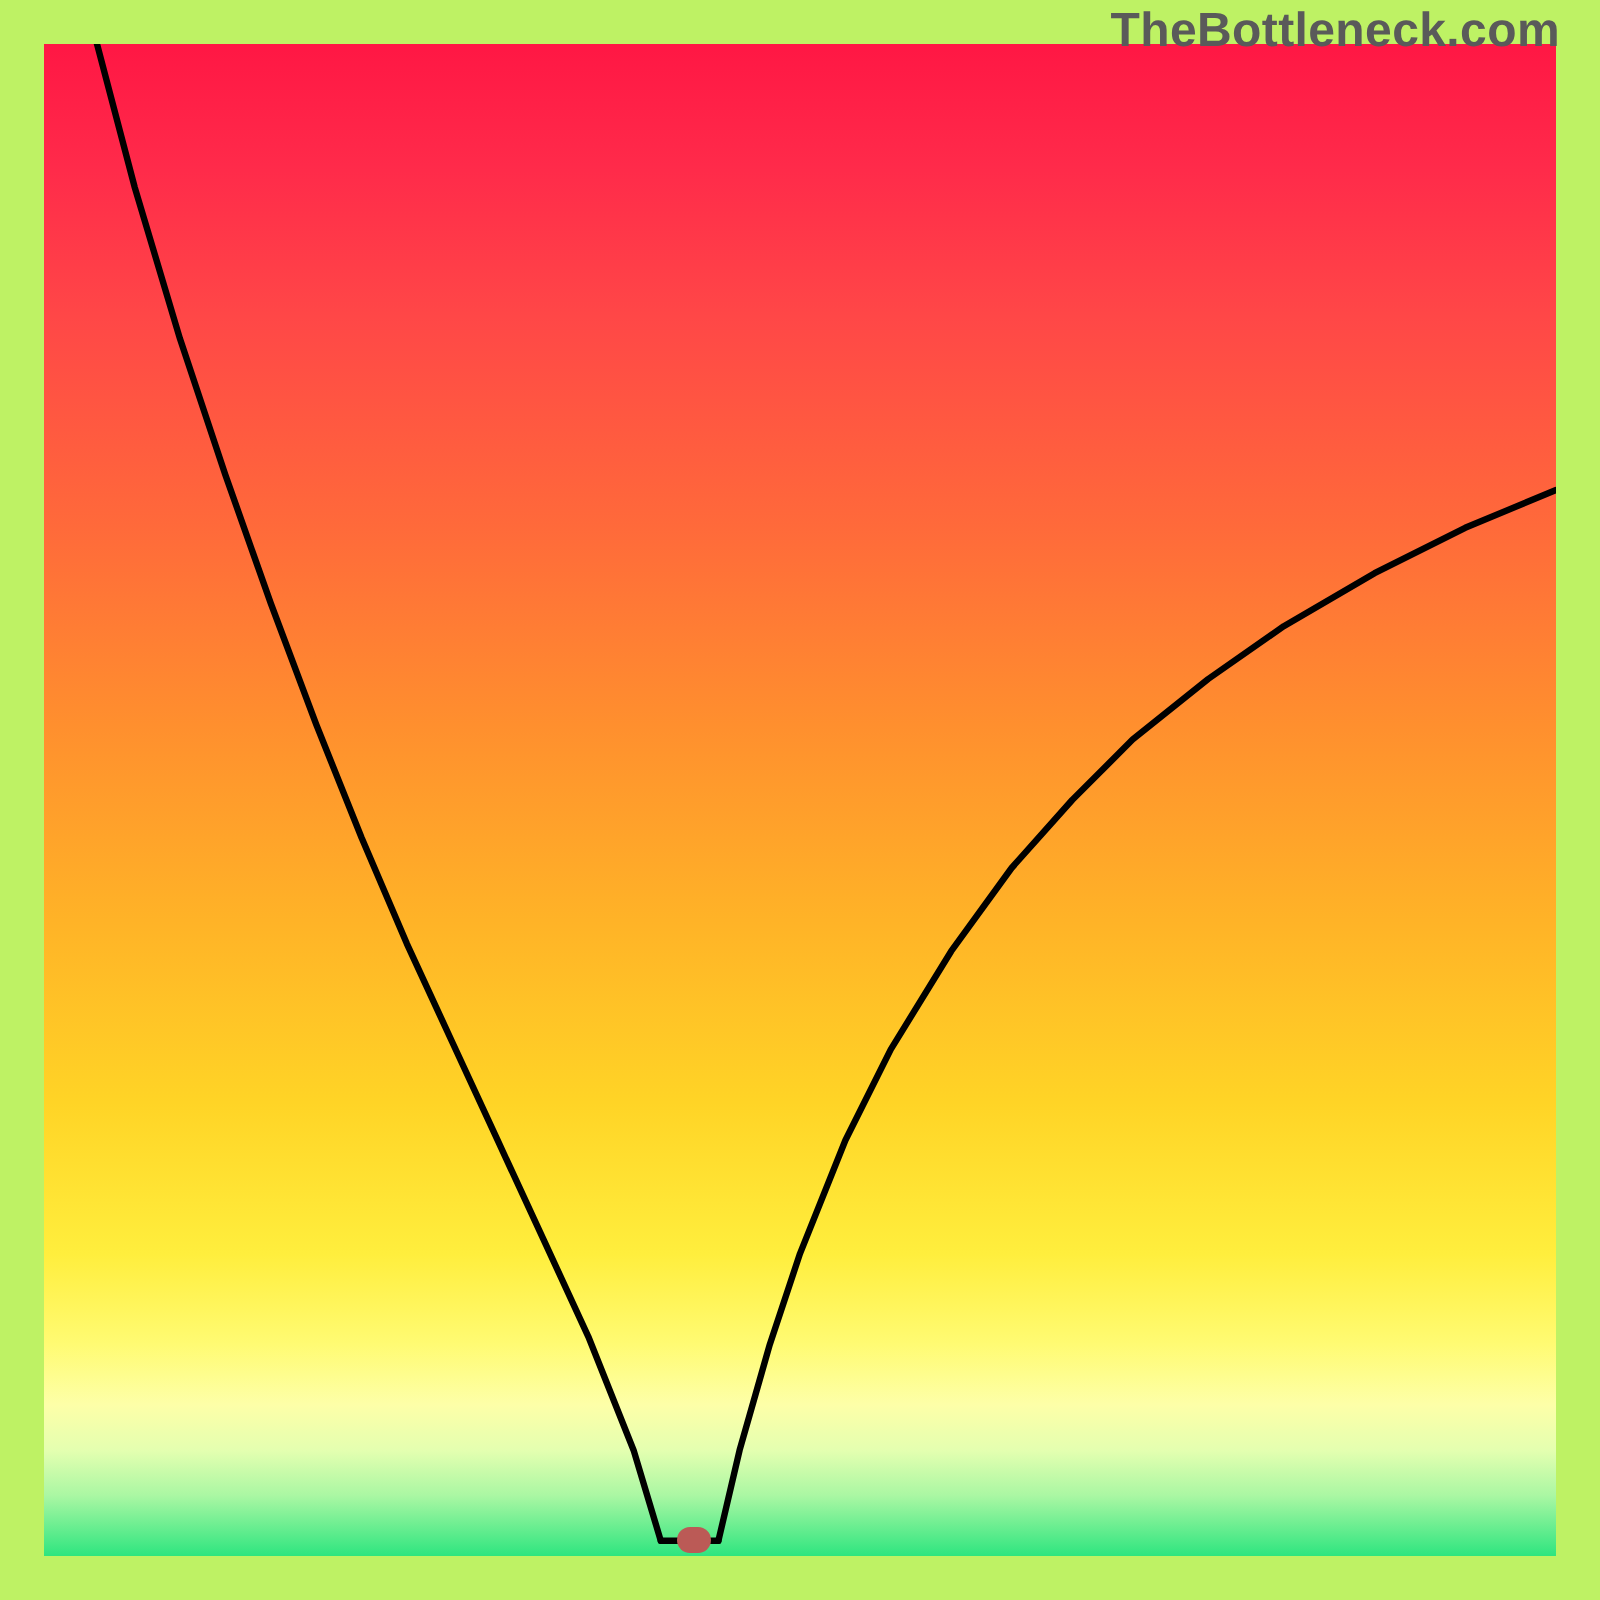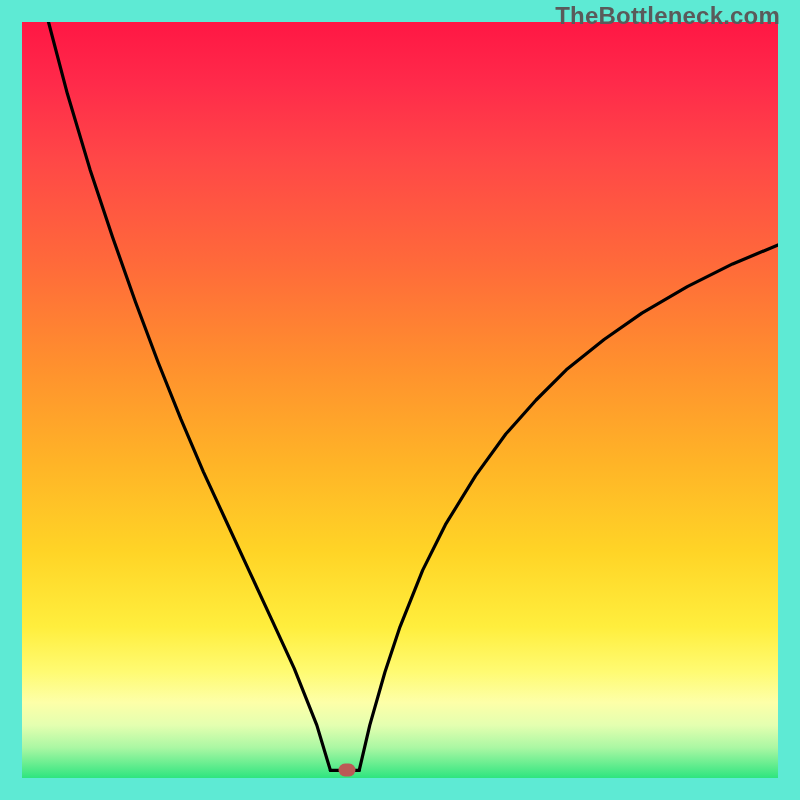--- a/index.html
+++ b/index.html
@@ -9,21 +9,21 @@
     height: 800px;
     background: #000;
     overflow: hidden;
   }
   .frame {
     position: absolute;
     left: 0;
     top: 0;
     width: 800px;
     height: 800px;
-    background: #5eead4;
+    background: #bef264;
   }
   .plot {
     position: absolute;
     left: 22px;
     top: 22px;
     width: 756px;
     height: 756px;
     overflow: hidden;
   }
   .gradient {

